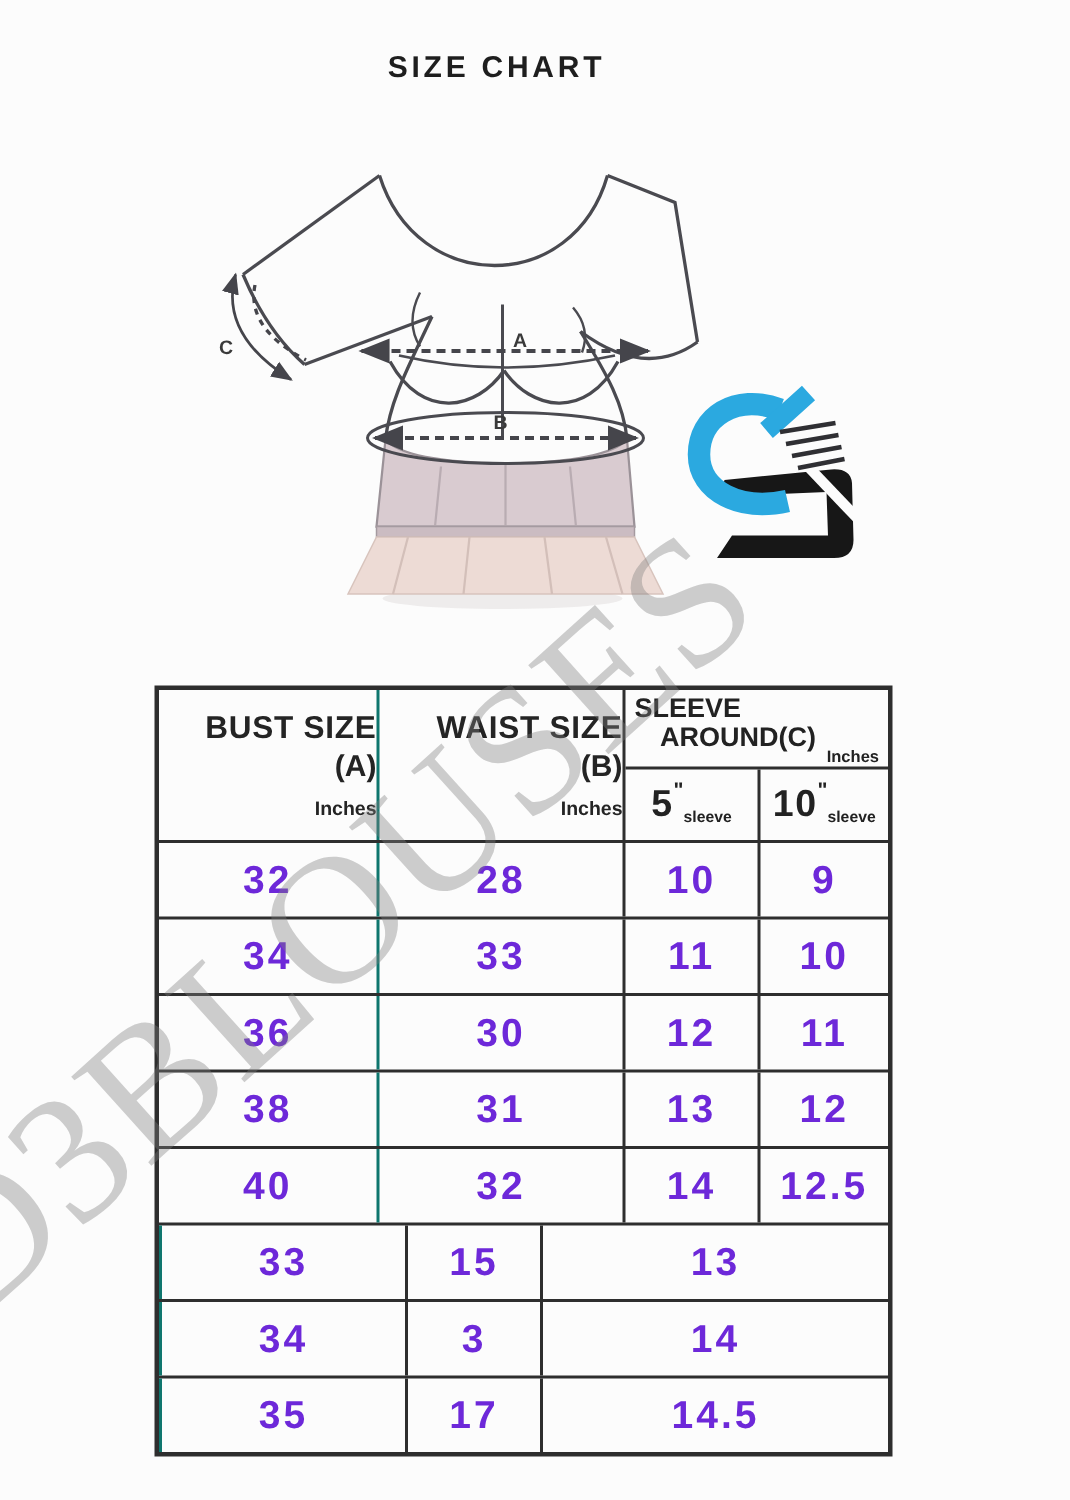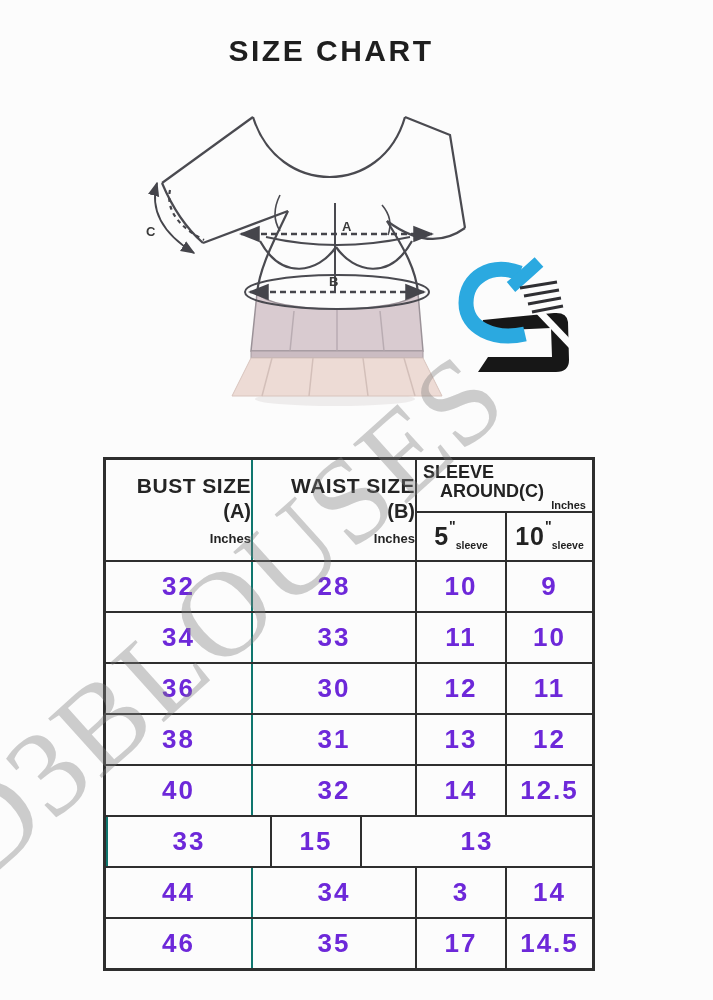--- a/index.html
+++ b/index.html
@@ -1,19 +1,19 @@
 <!DOCTYPE html>
 <html><head>
 <meta charset="utf-8">
 <style>
   html,body{margin:0;padding:0;background:#e9e9e9}
   .page{position:relative;width:713px;height:1000px;background:#fcfcfc;overflow:hidden;
         font-family:"Liberation Sans",sans-serif;color:#222}
   .title{position:absolute;left:0;top:34px;width:662px;text-align:center;
-         font-size:30px;font-weight:bold;letter-spacing:2.5px;color:#1e1e1e}
+         font-size:20px;font-weight:bold;letter-spacing:2.5px;color:#1e1e1e}
   .figure{position:absolute;left:120px;top:95px}
   .logo{position:absolute;left:452px;top:256px}
   .watermark{position:absolute;left:8px;top:758px;height:150px;line-height:150px;
              font-family:"Liberation Serif","DejaVu Serif",serif;font-size:122px;letter-spacing:2px;
              color:rgba(125,125,125,0.38);white-space:nowrap;transform:rotate(-42deg);
              transform-origin:0 100%;z-index:5;pointer-events:none}
   
   .size-table{position:absolute;left:103px;top:457px;width:492px;border:3px solid #2e2e2e;
               box-sizing:border-box;background:transparent;z-index:2}
   .hrow{display:flex;height:100px}
@@ -166,27 +166,25 @@
           <div class="tcell col1">32</div>
           <div class="tcell col2">14</div>
           <div class="tcell col3">12.5</div>
         </div>
         <div class="trow">
           <div class="tcell col1">33</div>
           <div class="tcell col2">15</div>
           <div class="tcell col3">13</div>
         </div>
         <div class="trow">
-          <div class="tcell col0">44</div>
           <div class="tcell col1">34</div>
           <div class="tcell col2">3</div>
           <div class="tcell col3">14</div>
         </div>
         <div class="trow">
-          <div class="tcell col0">46</div>
           <div class="tcell col1">35</div>
           <div class="tcell col2">17</div>
           <div class="tcell col3">14.5</div>
         </div>
       </div>
   </div>
 
   <div class="watermark">D3BLOUSES</div>
 
 </div>

